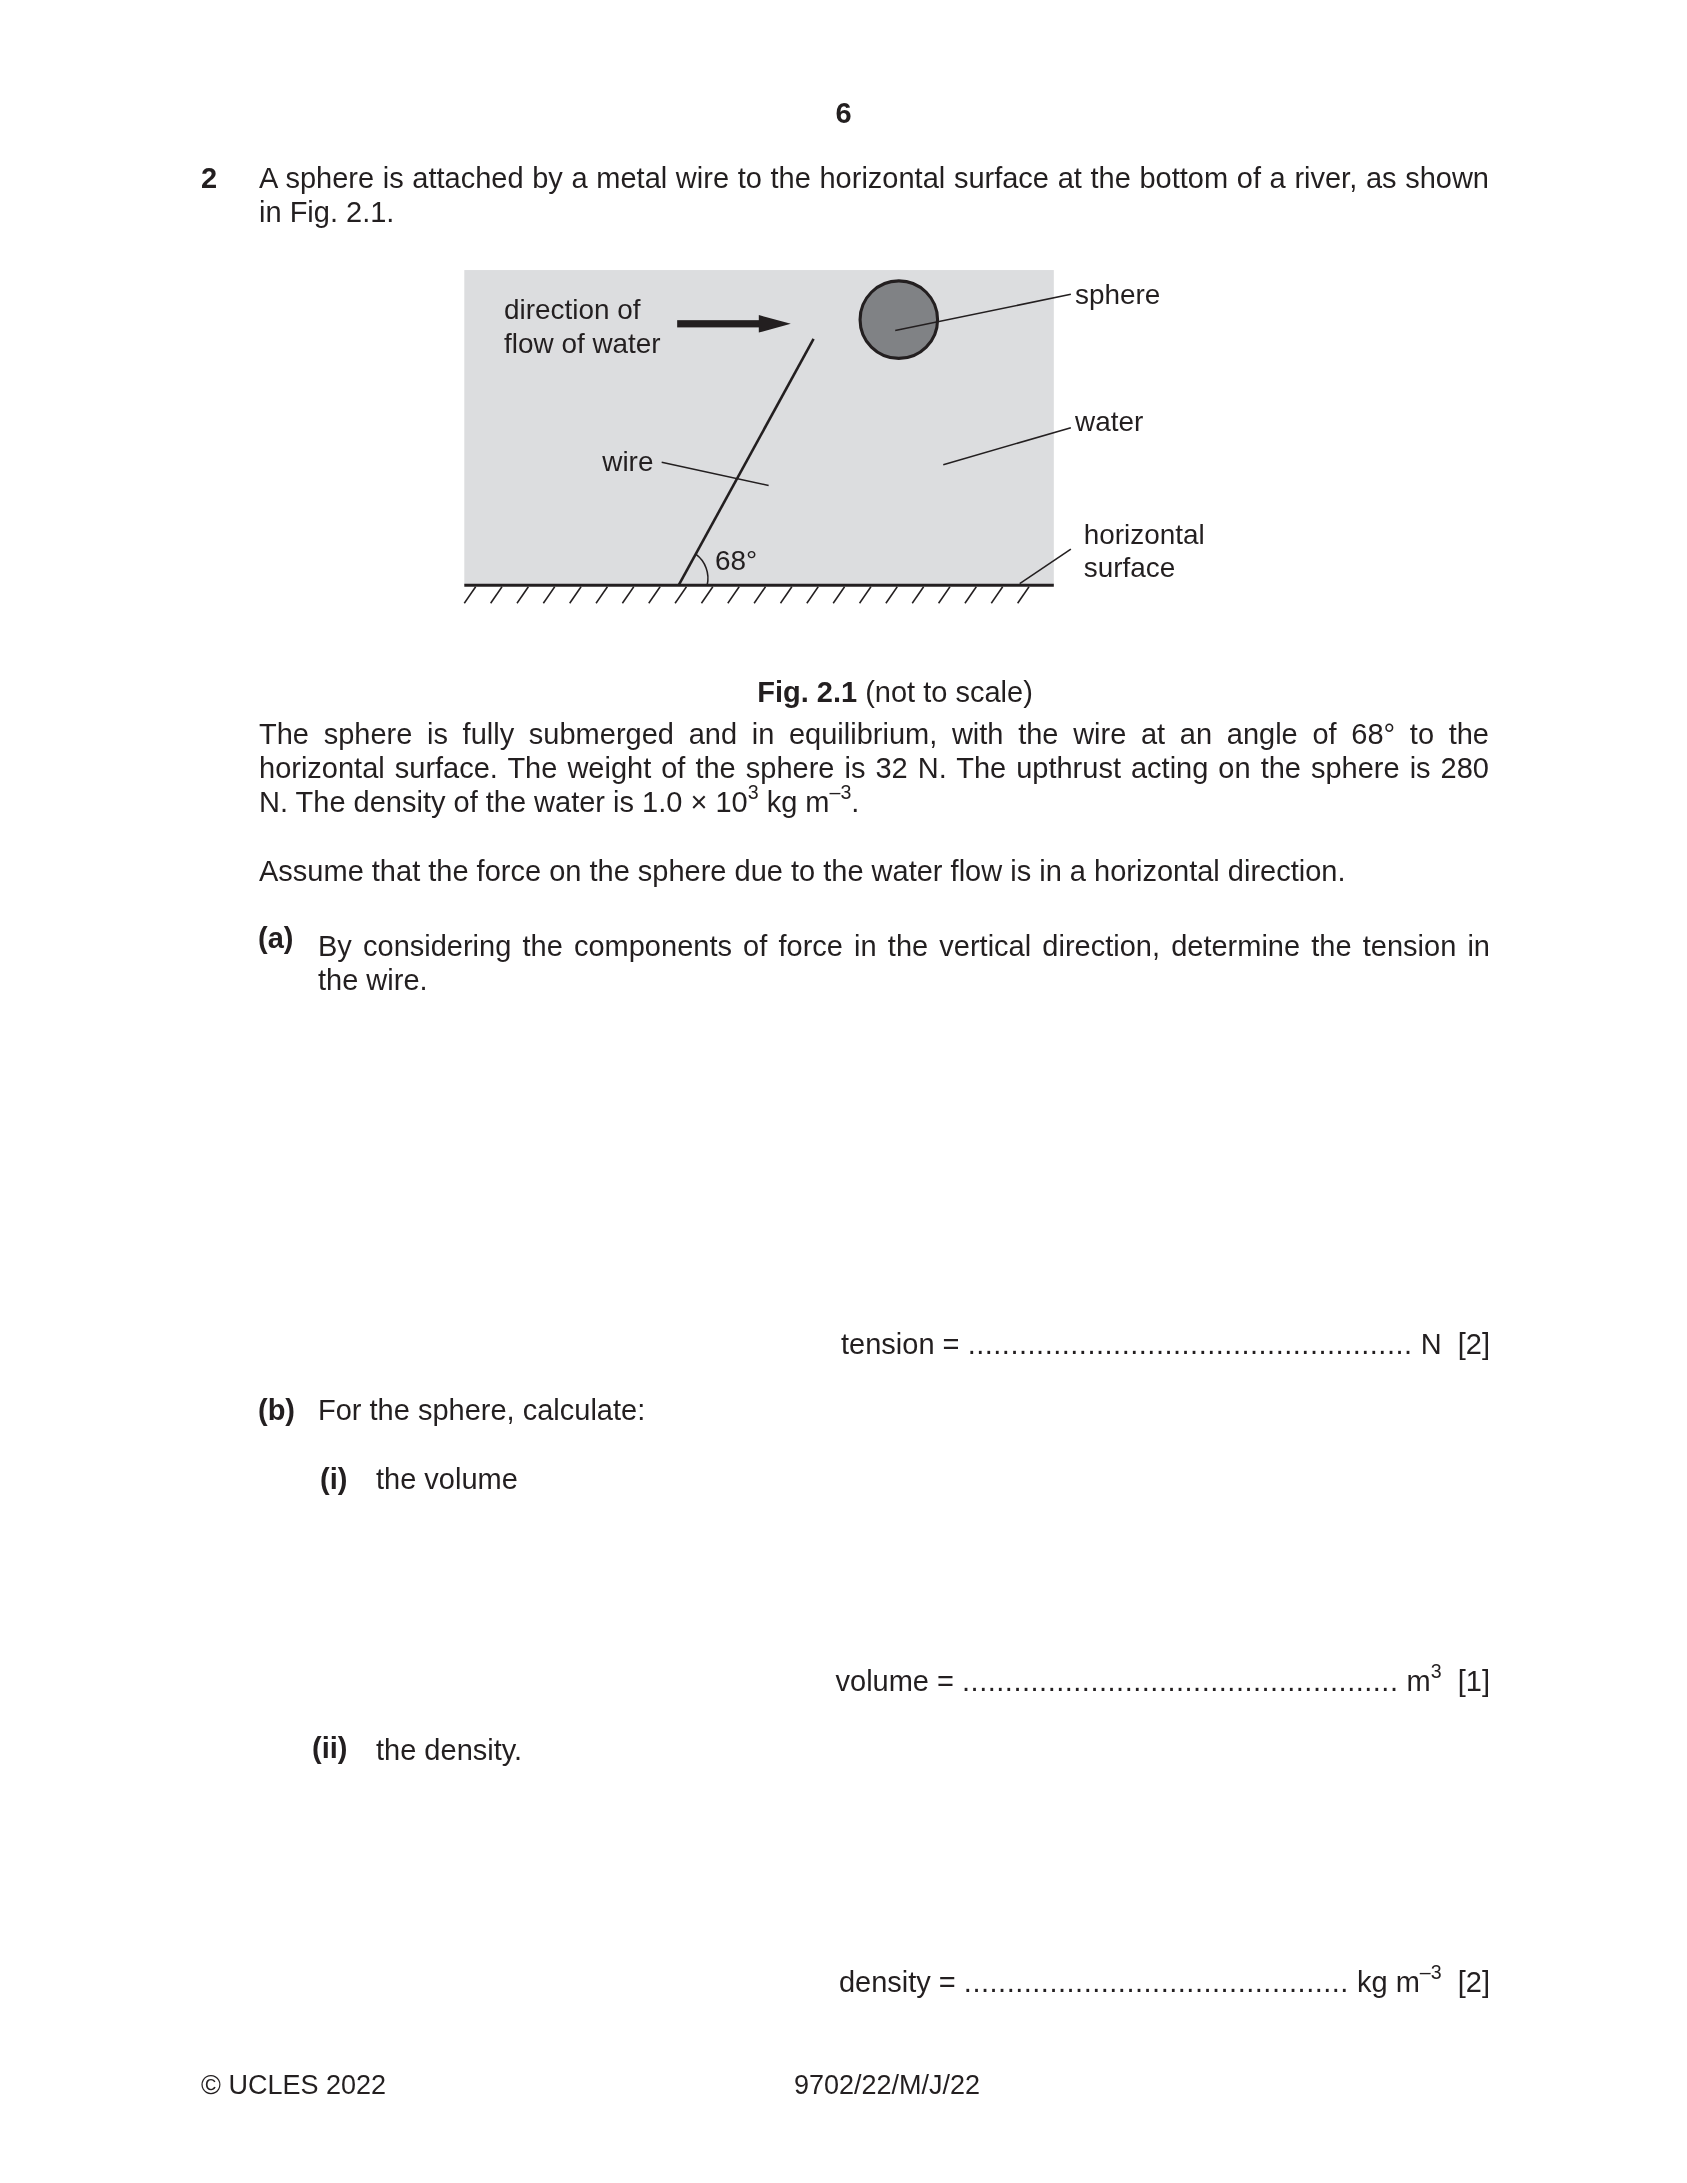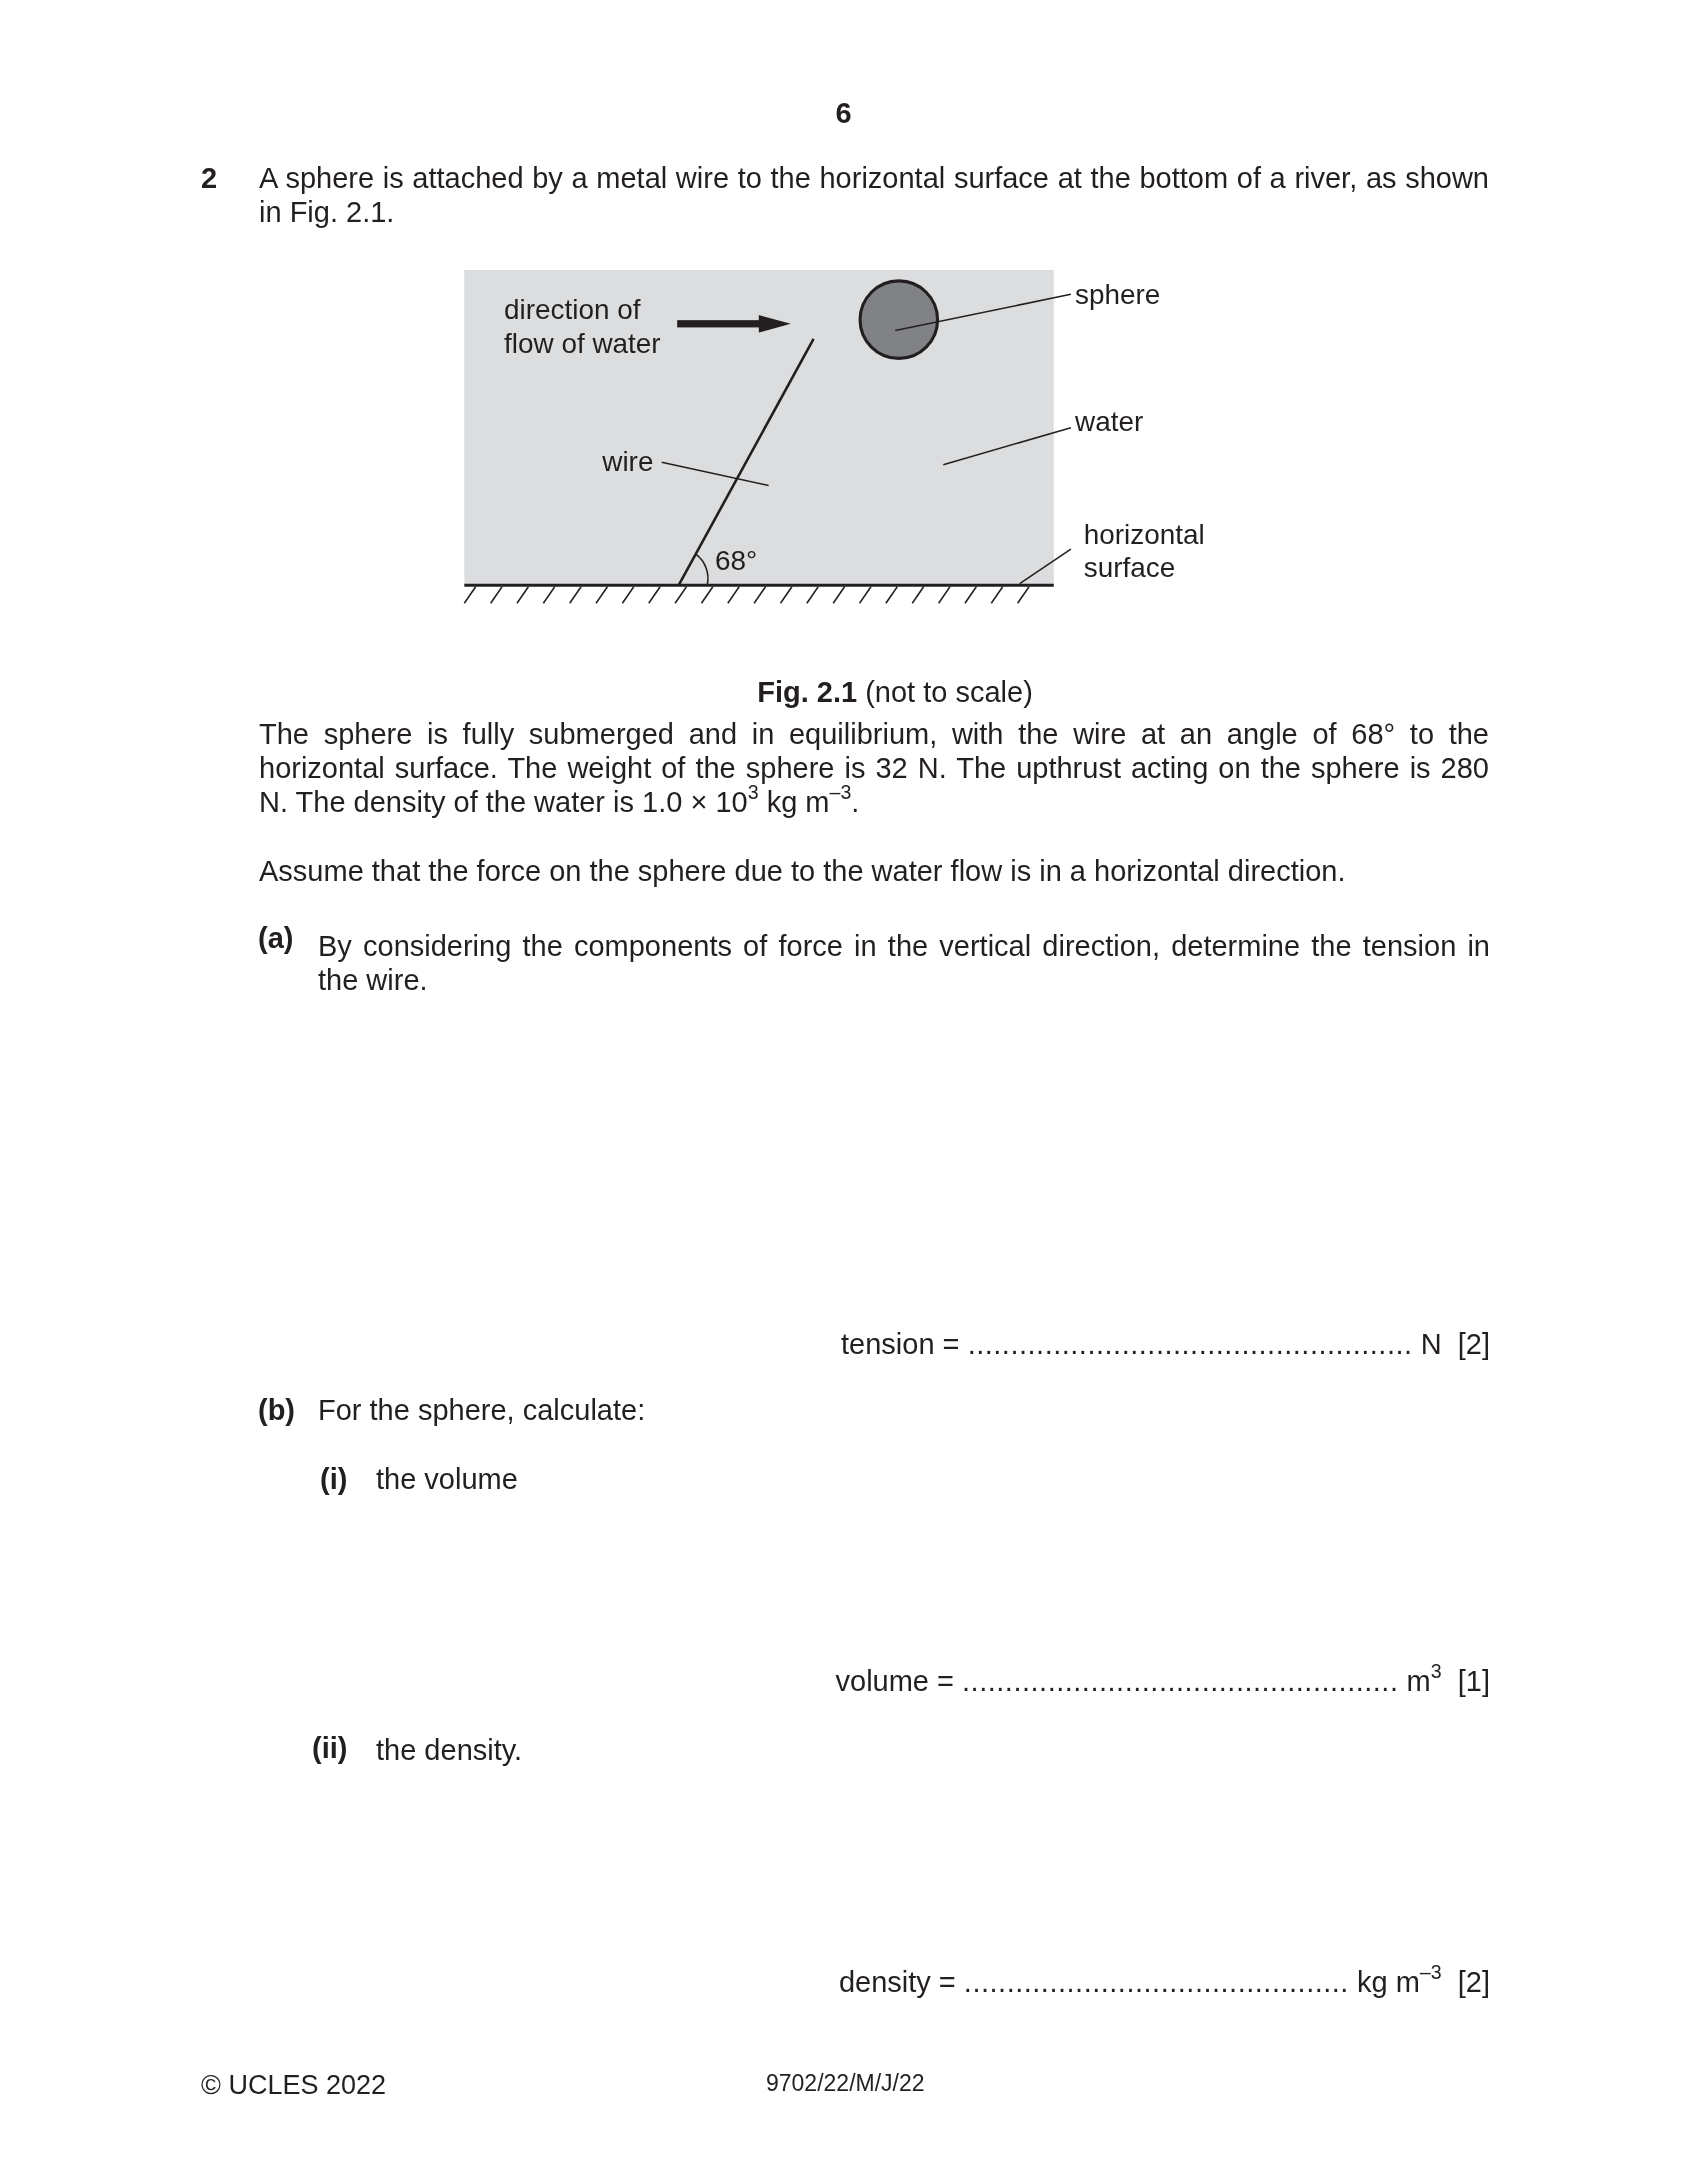--- a/index.html
+++ b/index.html
@@ -106,14 +106,14 @@
 </div>
 
 <div class="abs t b" style="left:312px; top:1731px;">(ii)</div>
 <div class="abs t" style="left:376px; top:1733px;">the density.</div>
 
 <div class="answer" style="top:1965px;">
   <span>density = </span><span class="dots">.............................................</span>&nbsp;<span>kg m</span><sup>–3</sup>&nbsp;&nbsp;<span>[2]</span>
 </div>
 
 <div class="abs" style="left:201px; top:2070px; font-size:27px;">© UCLES 2022</div>
-<div class="abs" style="left:766px; top:2070px; font-size:23px;">9702/22/M/J/22</div>
+<div class="abs" style="left:794px; top:2070px; font-size:27px;">9702/22/M/J/22</div>
 
 
 </body></html>

